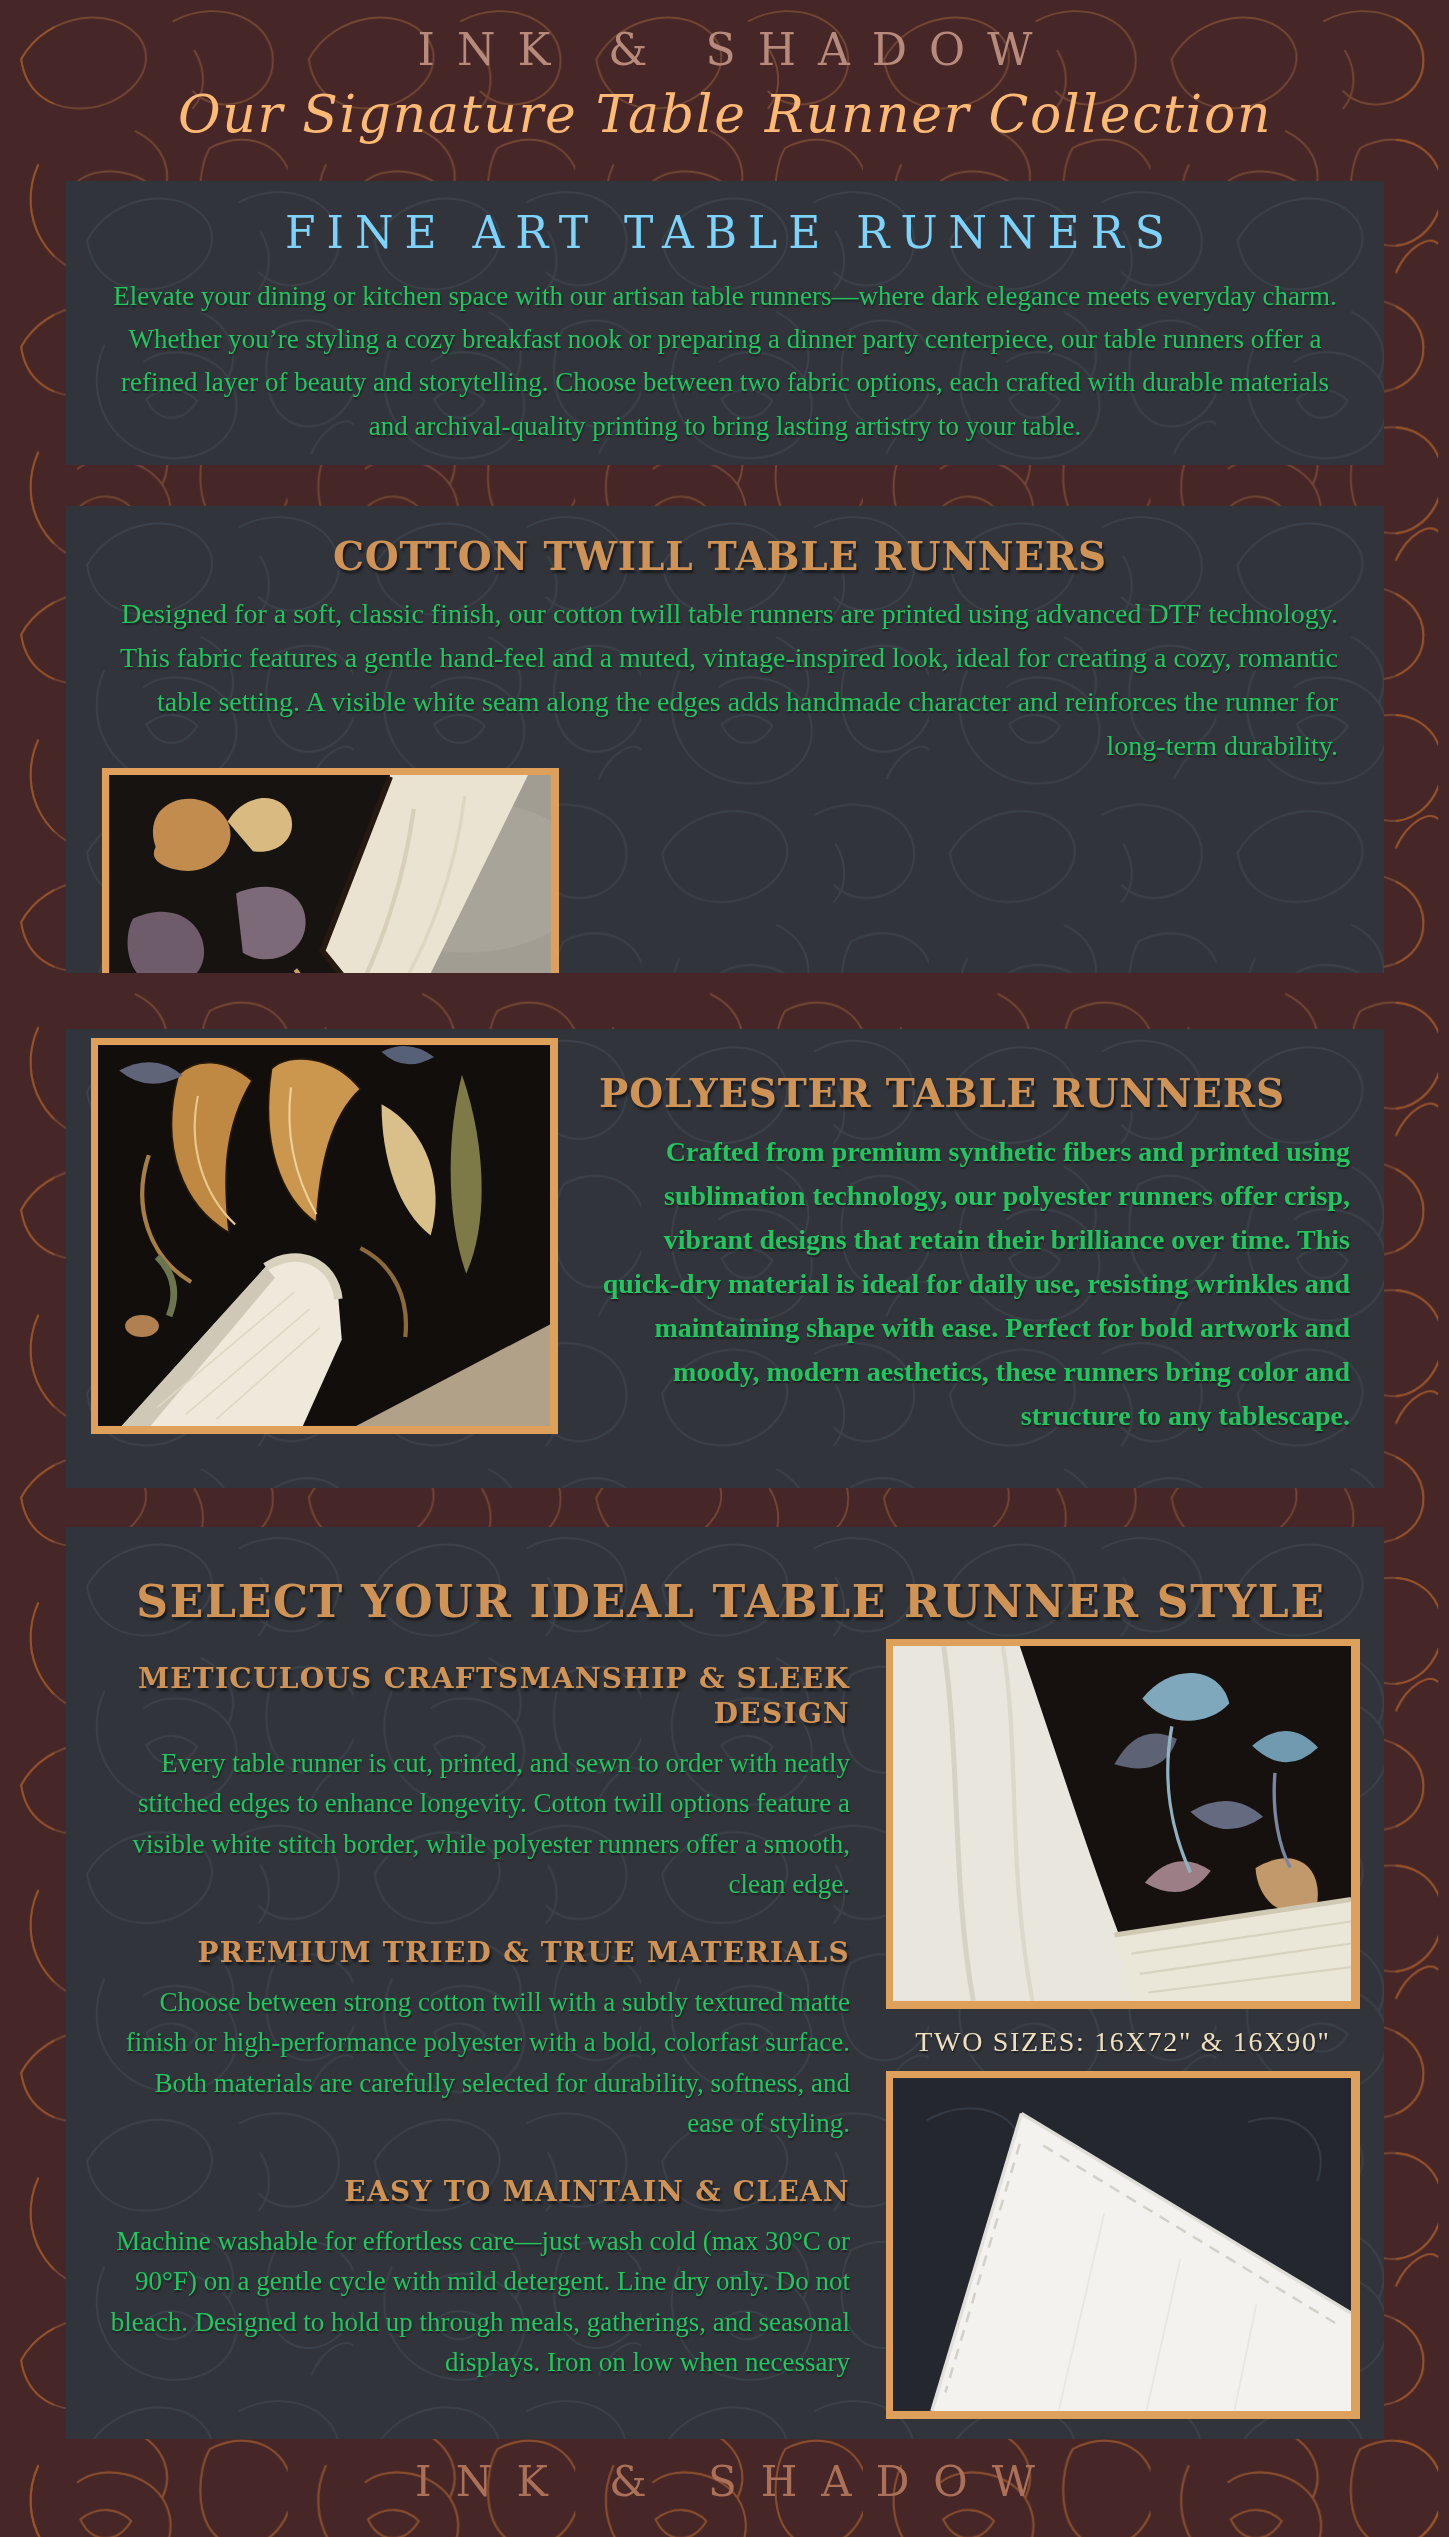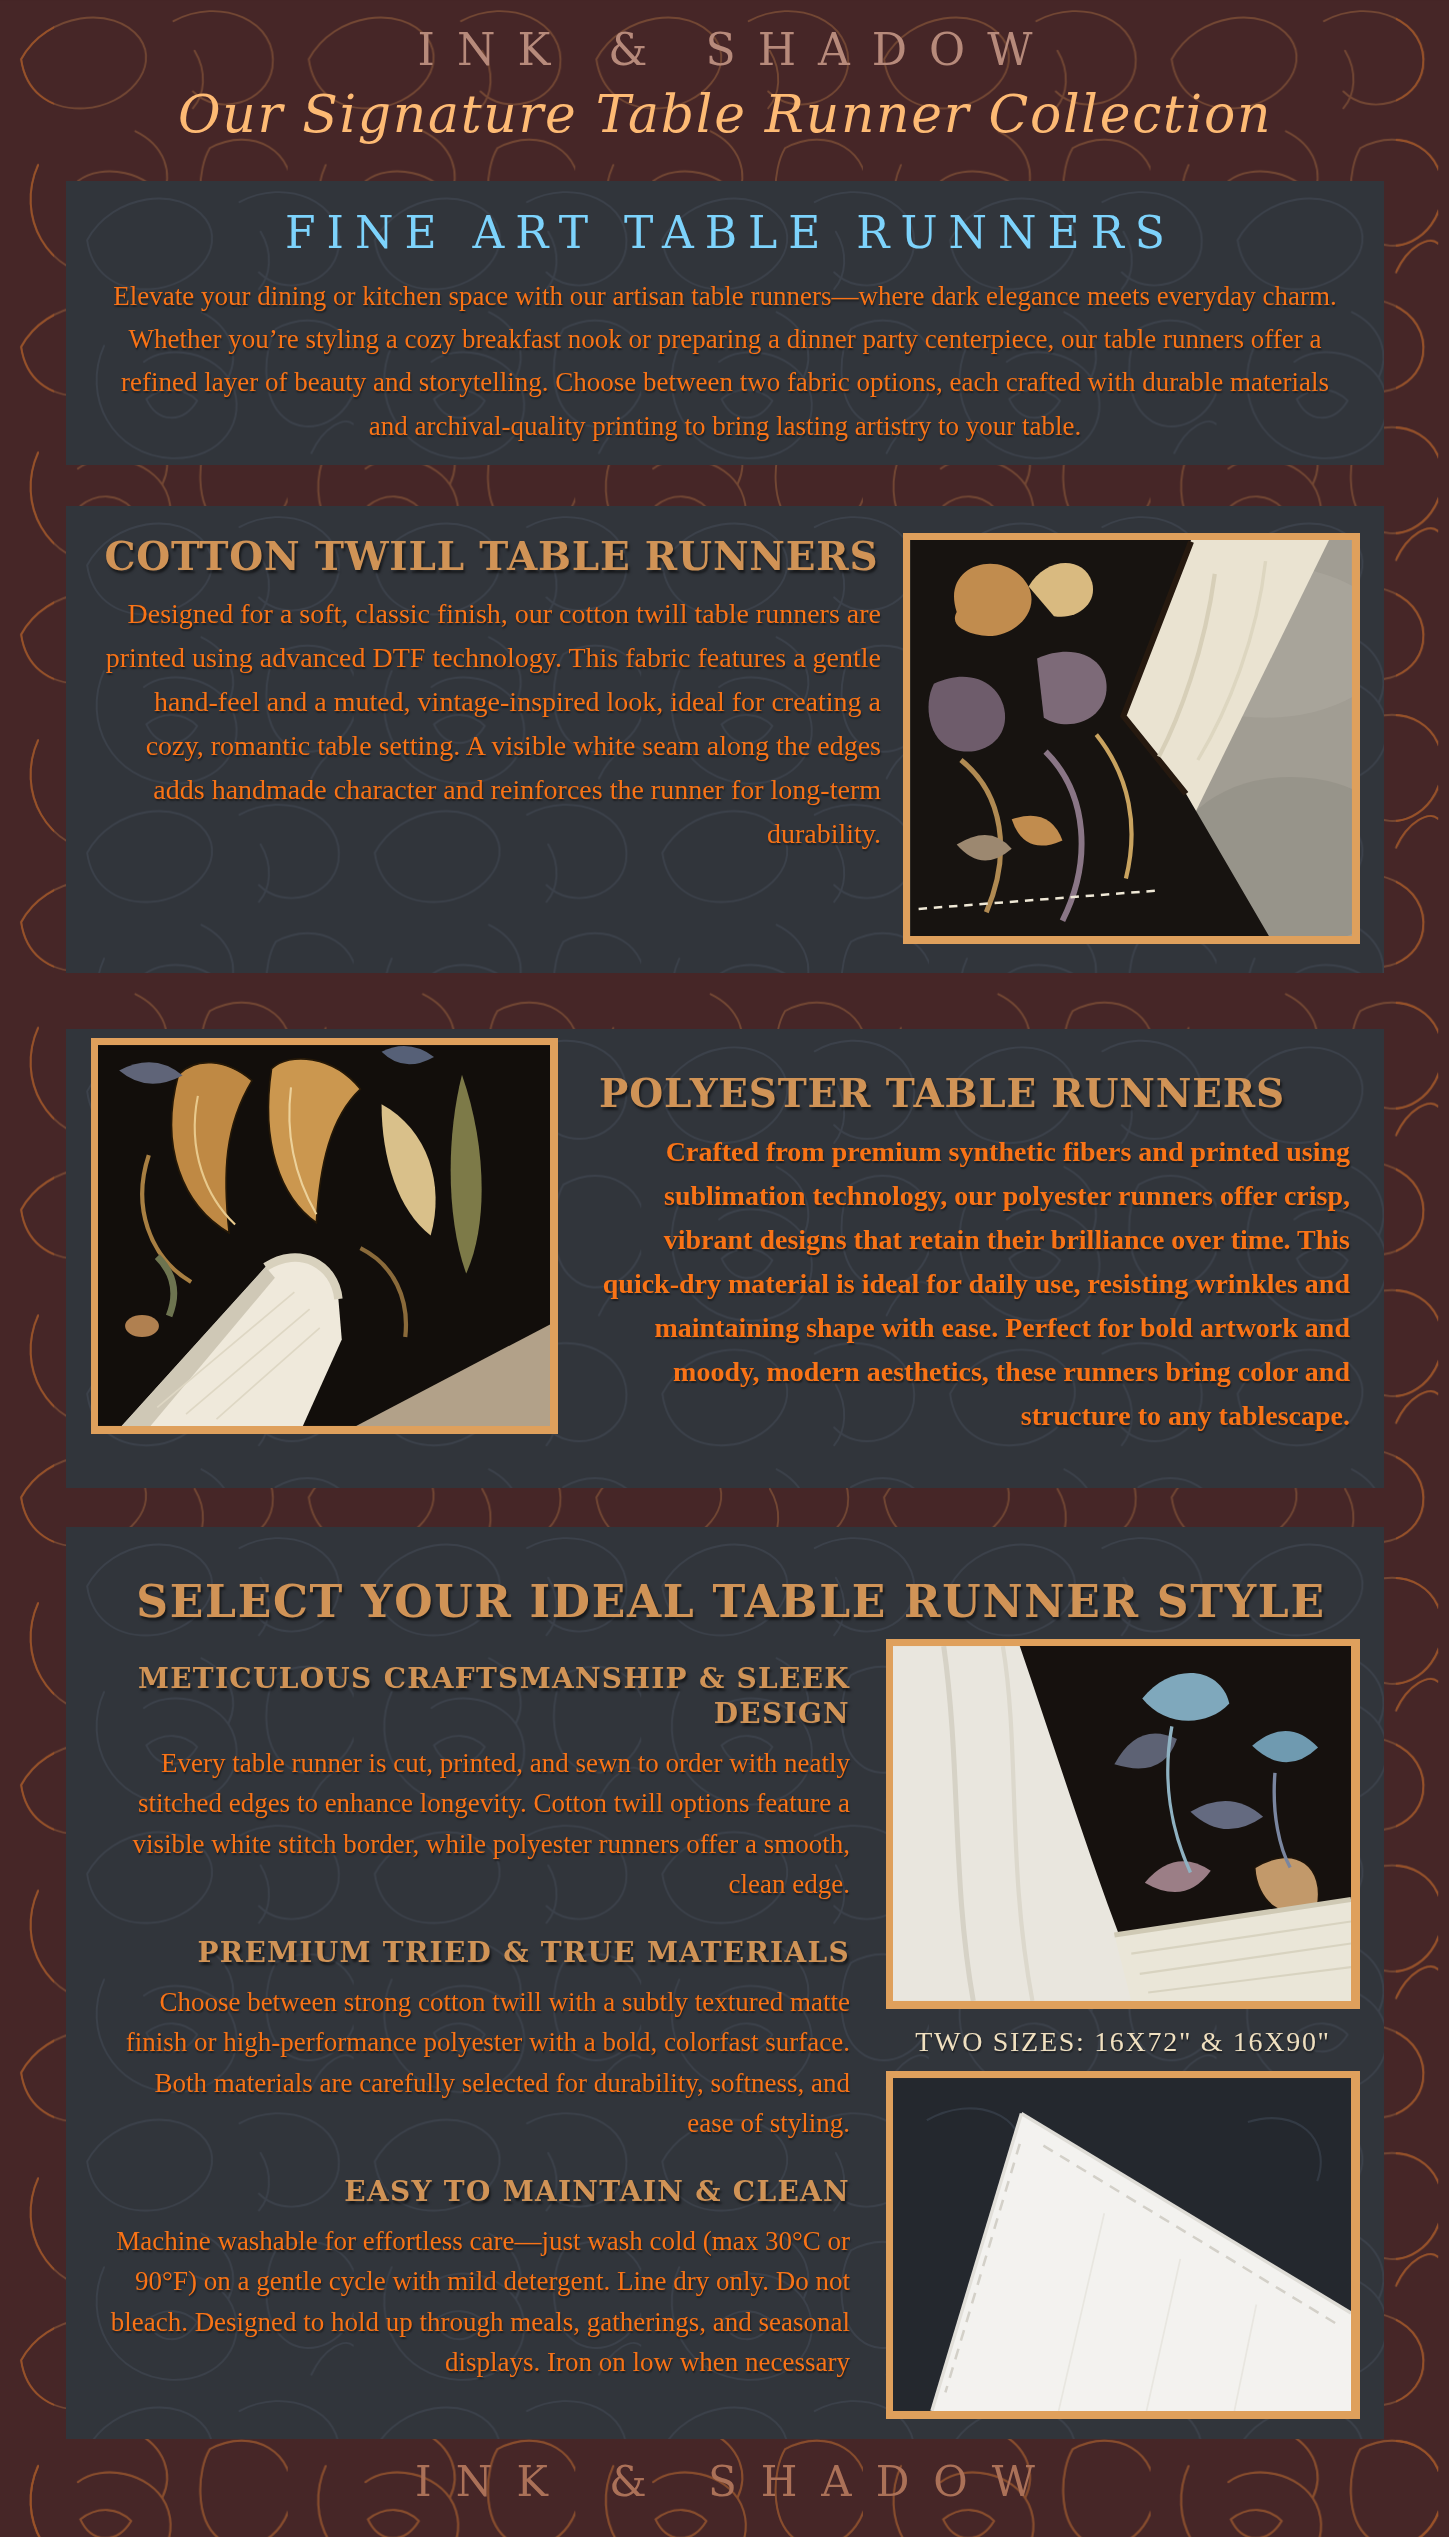--- a/index.html
+++ b/index.html
@@ -33,37 +33,37 @@
   }
   .panel-deco { position:absolute; inset:0; width:100%; height:100%; opacity:.55; }
   .panel-inner { position:relative; z-index:1; height:100%; }
 
   .gold-title {
     font-family:"DejaVu Serif","Liberation Serif",serif;
     font-weight:700; color:#d09356; letter-spacing:0.8px;
     text-shadow:1.7px 2.5px 2.5px rgba(0,0,0,.55);
   }
   .body-copy {
-    color:#f97316; font-size:28px; line-height:1.57;
+    color:#22c55e; font-size:28px; line-height:1.57;
     text-shadow:0.8px 1.7px 1.7px rgba(0,0,0,.45);
   }
 
   
   #intro { margin-top:34px; height:284px; }
   #intro .panel-inner { padding:24px 34px 0; text-align:center; }
   #intro h2 {
     font-family:"DejaVu Serif","Liberation Serif",serif;
     font-weight:400; font-size:44px; line-height:1.25;
     color:#7dd3fc; letter-spacing:11px; text-indent:11px;
   }
   #intro p { width:1240px; margin:15px auto 0; font-size:27px; line-height:1.6; text-align:center; }
 
   
   #cotton { margin-top:41px; height:467px; }
-  #cotton .panel-inner { display:flex; padding:27px 24px 0 36px; }
+  #cotton .panel-inner { display:flex; padding:27px 24px 0 36px;flex-direction:column; }
   #cotton .col-text { flex:1; margin-right:22px; }
   #cotton h3 { font-size:39px; line-height:1.2; text-align:center; }
   #cotton p { margin-top:12px; text-align:right; }
 
   
   #poly { margin-top:56px; height:459px; }
   #poly .panel-inner { display:flex; padding:8.5px 34px 0 25px; }
   #poly .col-text { flex:1; margin-left:41px; padding-top:32px; }
   #poly h3 { font-size:39px; line-height:1.2; text-align:left; }
   #poly p { margin-top:13.5px; text-align:right;font-weight:bold; }

